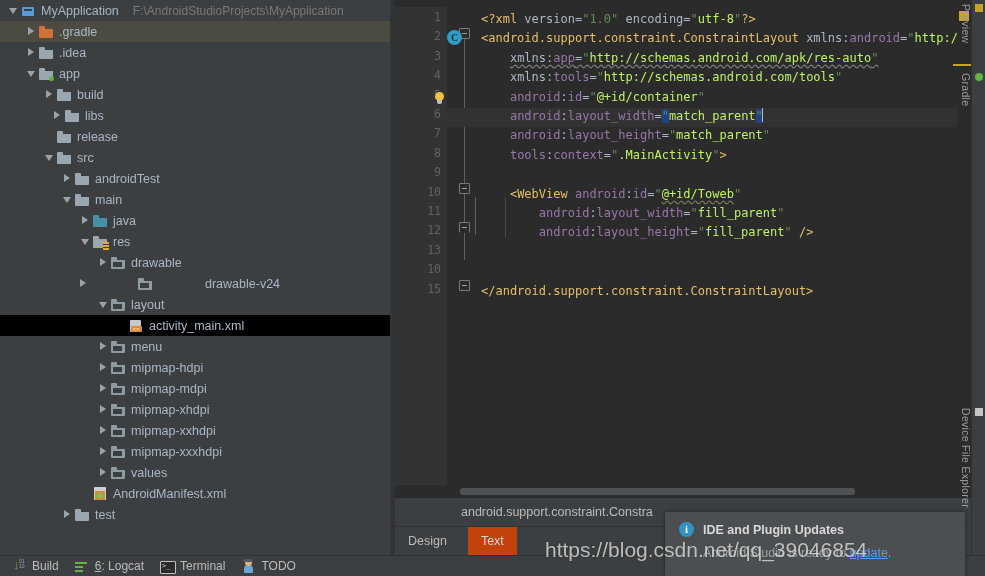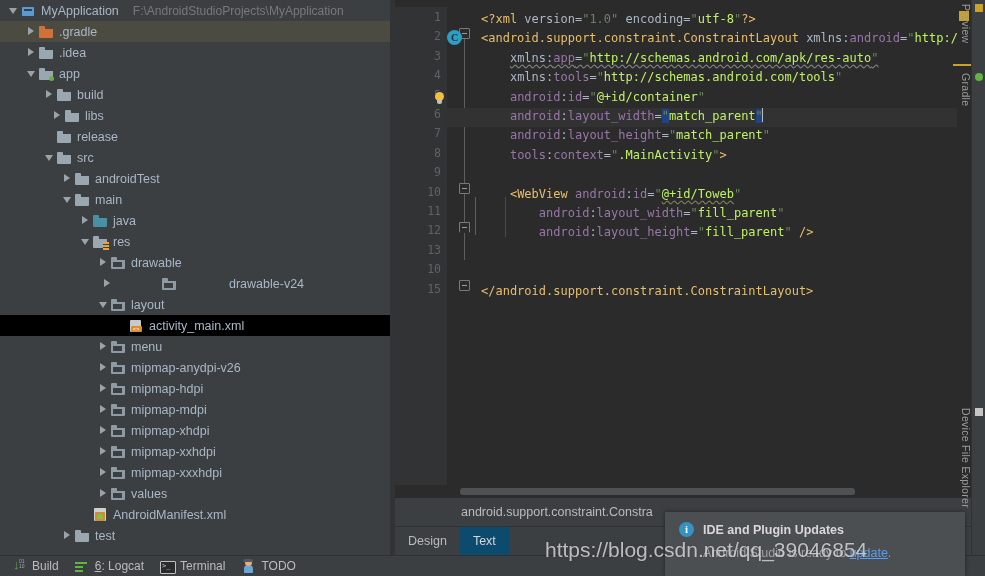--- a/index.html
+++ b/index.html
@@ -205,21 +205,21 @@
 
   
   #dt-tabs{
     position:absolute; left:395px; top:526px; width:576px; height:29px;
     background:#3c3f41; display:flex; align-items:stretch;
     border-top:1px solid #323232;
   }
   .dt-tab{
     display:flex; align-items:center; padding:0 13px; font-size:12.5px; color:#bbbbbb;
   }
-  .dt-tab.active{ background:#0c4a6e; color:#d6d6d6; }
+  .dt-tab.active{ background:#c2410c; color:#d6d6d6;margin-left:8px; }
 
   
   #right-rail{
     position:absolute; left:971px; top:0; width:14px; height:555px;
     background:#3c3f41; border-left:1px solid #2f3133;
   }
   .vtool{
     position:absolute; left:0; width:14px;
     color:#9a9a9a; font-size:10.5px;
     writing-mode:vertical-rl; text-orientation:mixed;
@@ -373,21 +373,21 @@
           </span>
           <span class="tree-label">res</span>
         </div>
         <div class="tree-row" style="padding-left: 96px;">
           <span class="tw right"></span>
           <span class="ico folder drw">
             <i class="inner"></i>
           </span>
           <span class="tree-label">drawable</span>
         </div>
-        <div class="tree-row" style="padding-left: 100px; gap: 47px;">
+        <div class="tree-row" style="padding-left: 76px; gap: 47px;">
           <span class="tw right"></span>
           <span class="ico folder drw">
             <i class="inner"></i>
           </span>
           <span class="tree-label">drawable-v24</span>
         </div>
         <div class="tree-row" style="padding-left: 96px;">
           <span class="tw down"></span>
           <span class="ico folder drw">
             <i class="inner"></i>
@@ -400,27 +400,20 @@
             <i class="lt">&lt;&gt;</i>
           </span>
           <span class="tree-label">activity_main.xml</span>
         </div>
         <div class="tree-row" style="padding-left: 96px;">
           <span class="tw right"></span>
           <span class="ico folder drw">
             <i class="inner"></i>
           </span>
           <span class="tree-label">menu</span>
-        </div>
-        <div class="tree-row" style="padding-left: 96px;">
-          <span class="tw right"></span>
-          <span class="ico folder drw">
-            <i class="inner"></i>
-          </span>
-          <span class="tree-label">mipmap-anydpi-v26</span>
         </div>
         <div class="tree-row" style="padding-left: 96px;">
           <span class="tw right"></span>
           <span class="ico folder drw">
             <i class="inner"></i>
           </span>
           <span class="tree-label">mipmap-hdpi</span>
         </div>
         <div class="tree-row" style="padding-left: 96px;">
           <span class="tw right"></span>

